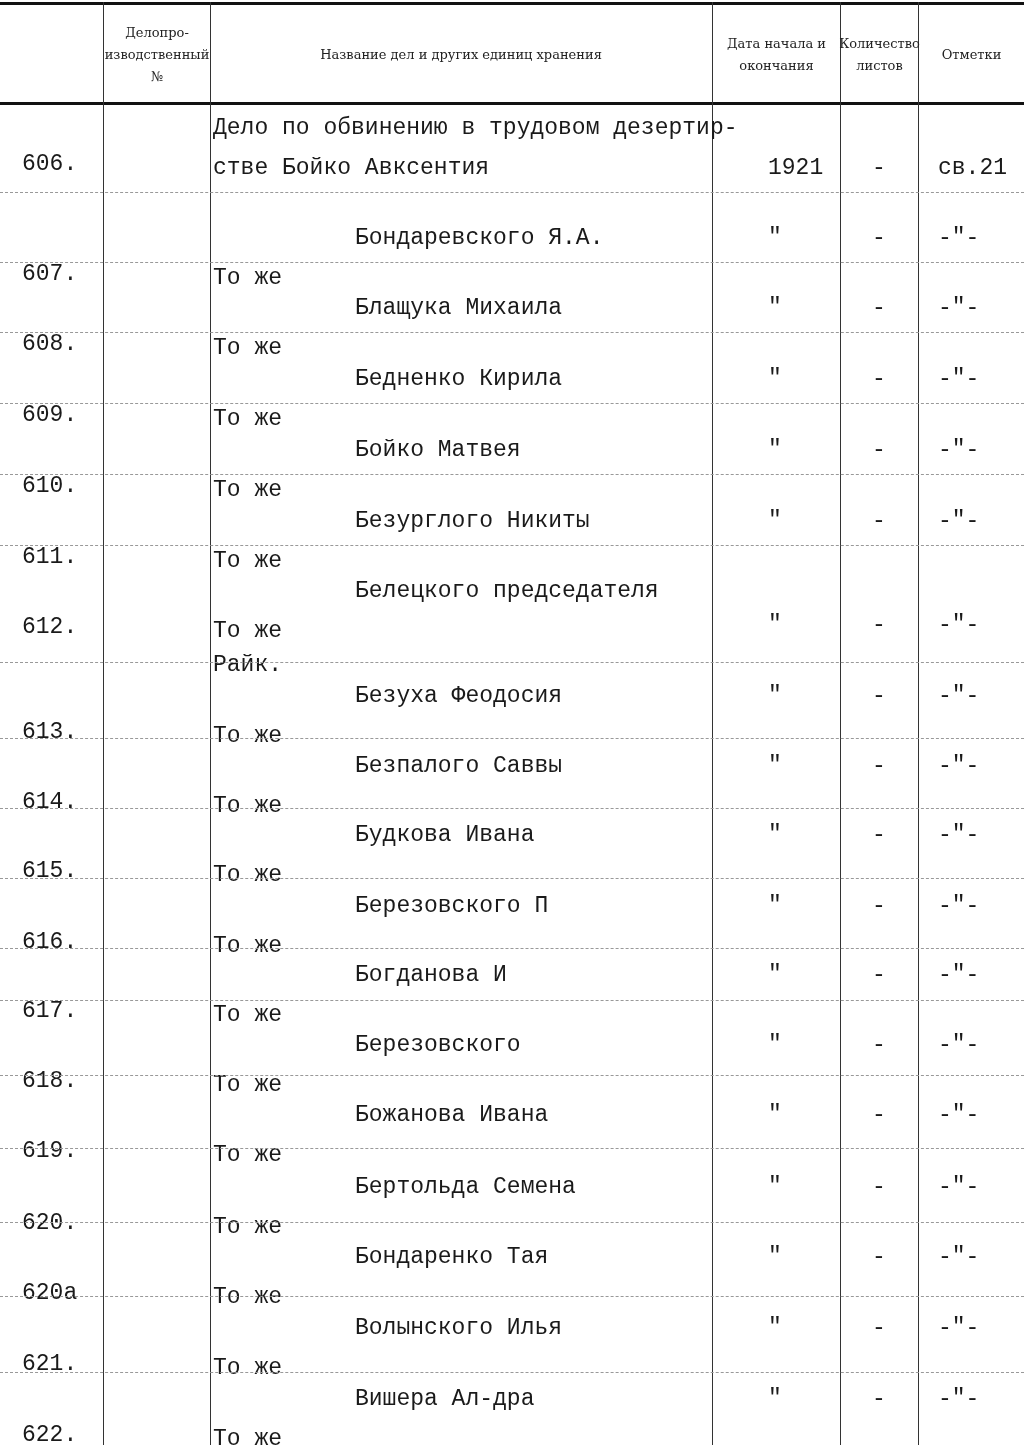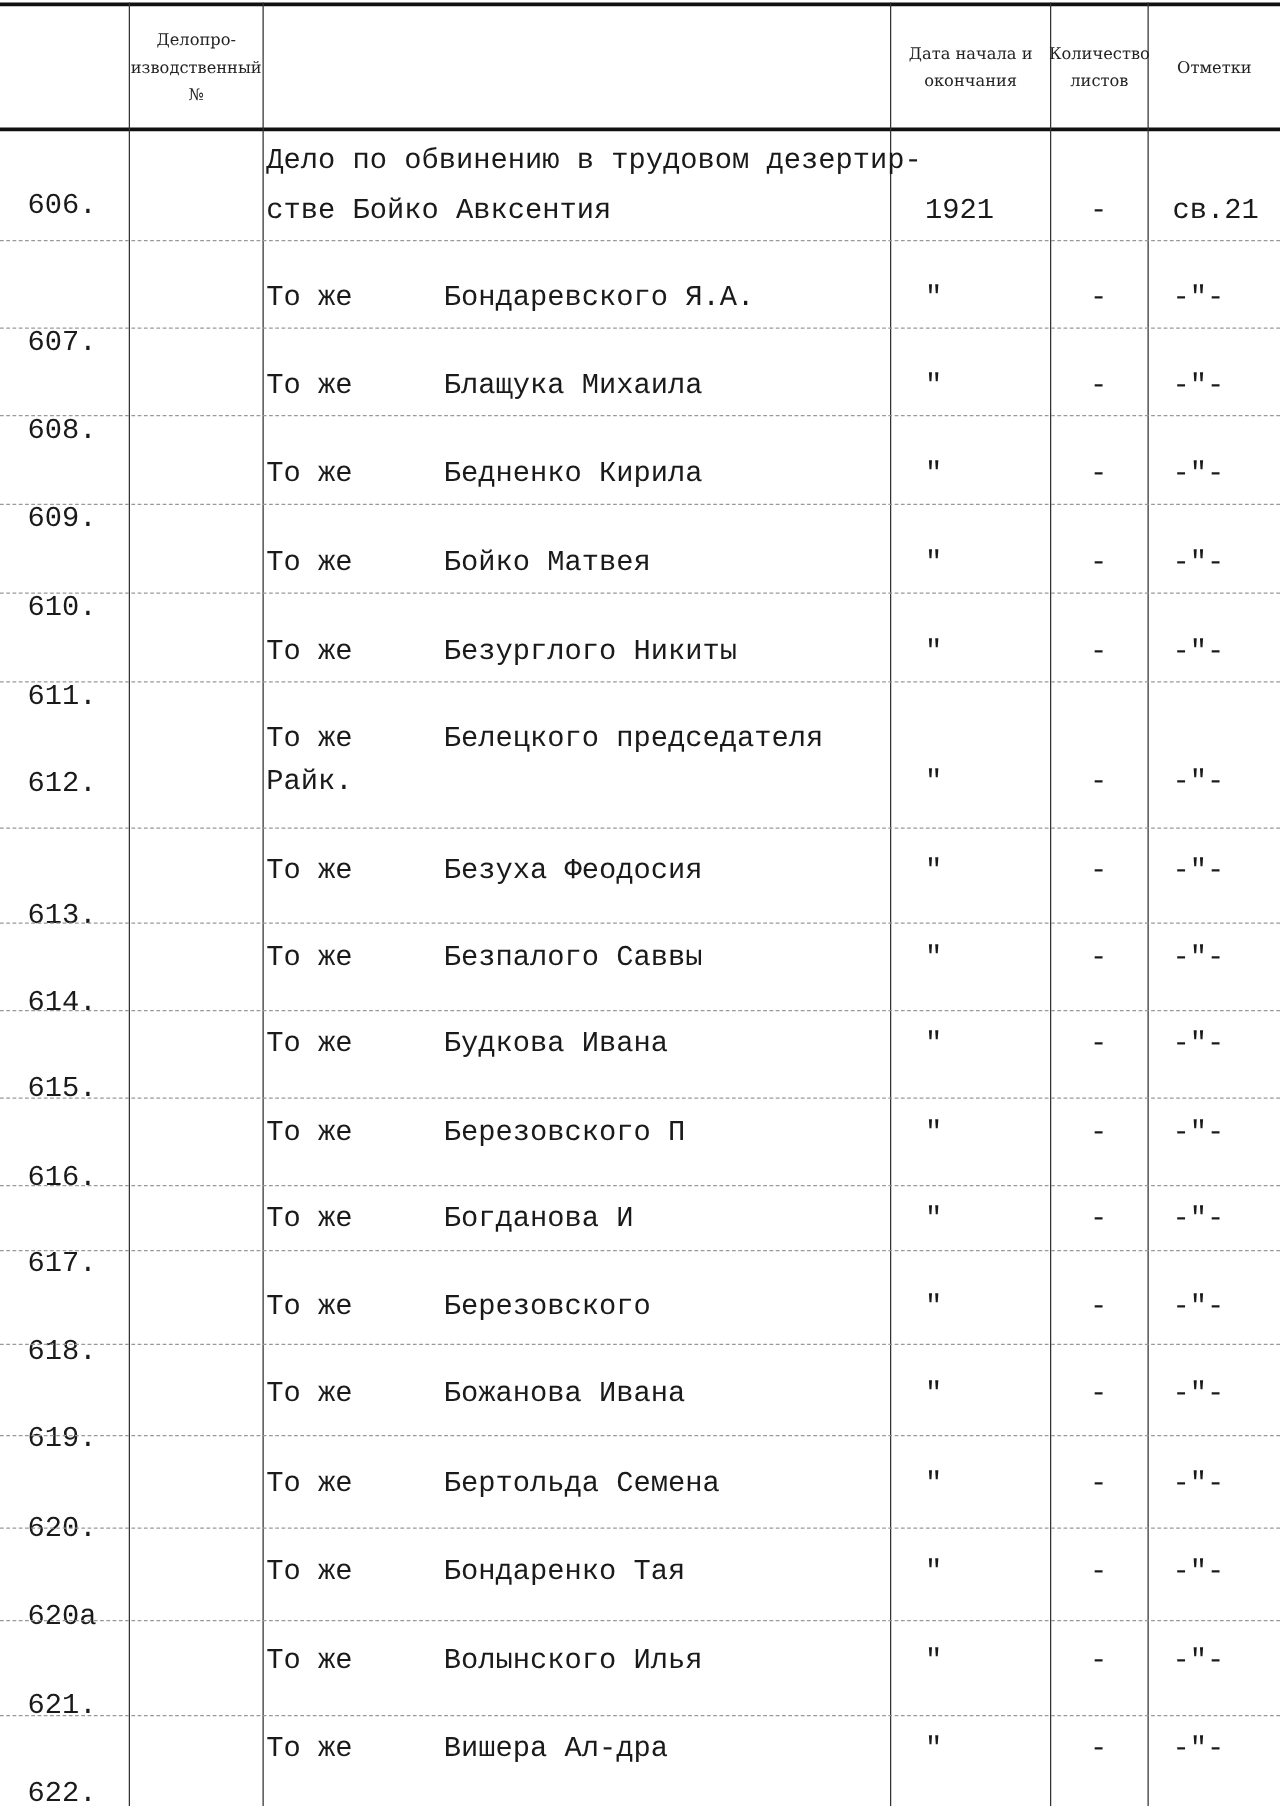--- a/index.html
+++ b/index.html
@@ -5,42 +5,43 @@
   html, body { margin: 0; padding: 0; background: #ffffff; }
   body { width: 1024px; height: 1445px; position: relative; overflow: hidden; color: #1a1a1a; }
   .page { position: absolute; left: 0; top: 0; width: 1024px; height: 1445px; }
   .hdr-rule-top { position: absolute; left: 0; top: 2px; width: 1024px; height: 3px; background: #111; }
   .hdr-rule-bot { position: absolute; left: 0; top: 102px; width: 1024px; height: 3px; background: #111; }
   .vline { position: absolute; top: 2px; height: 1443px; width: 1px; background: #333; }
   .hdr-cell { position: absolute; top: 10px; height: 90px; display: flex; align-items: center; justify-content: center; text-align: center; font-family: "DejaVu Serif", serif; font-size: 13px; line-height: 22px; color: #222; }
   .row { position: absolute; left: 0; width: 1024px; font-family: "Liberation Mono", "DejaVu Sans Mono", monospace; font-size: 23px; color: #1a1a1a; }
   .cell { position: absolute; white-space: nowrap; }
   .num { left: 22px; margin-top: 36px; }
-  .prefix { left: 213px; }
+  .prefix { left: 213px; margin-top: 40px; }
   .name { left: 355px; }
-  .date { left: 740px; }
+  .date { left: 768px; }
   .count { left: 872px; }
   .notes { left: 938px; }
   .dotted { position: absolute; left: 0; width: 1024px; height: 0; border-top: 1px dashed #999; }
   .full-title { left: 213px; }
 </style>
 </head>
 <body>
 
 <div class="page">
   <div class="hdr-rule-top"></div>
   <div class="hdr-rule-bot"></div>
 
   <div class="vline" style="left:103px"></div>
   <div class="vline" style="left:210px"></div>
   <div class="vline" style="left:712px"></div>
   <div class="vline" style="left:840px"></div>
   <div class="vline" style="left:918px"></div>
 
   <div class="hdr-cell" style="left:104px;width:106px">Делопро- изводственный №</div>
+  <div class="hdr-cell" style="left:211px;width:500px">Название дел и других единиц хранения</div>
   <div class="hdr-cell" style="left:713px;width:127px">Дата начала и окончания</div>
   <div class="hdr-cell" style="left:841px;width:77px">Количество листов</div>
   <div class="hdr-cell" style="left:919px;width:105px">Отметки</div>
 
   <div class="row" style="top:115px">
     <span class="cell num">606.</span>
     <span class="cell full-title">Дело по обвинению в трудовом дезертир-</span>
   </div>
   <div class="row" style="top:155px">
     <span class="cell full-title">стве Бойко Авксентия</span>

